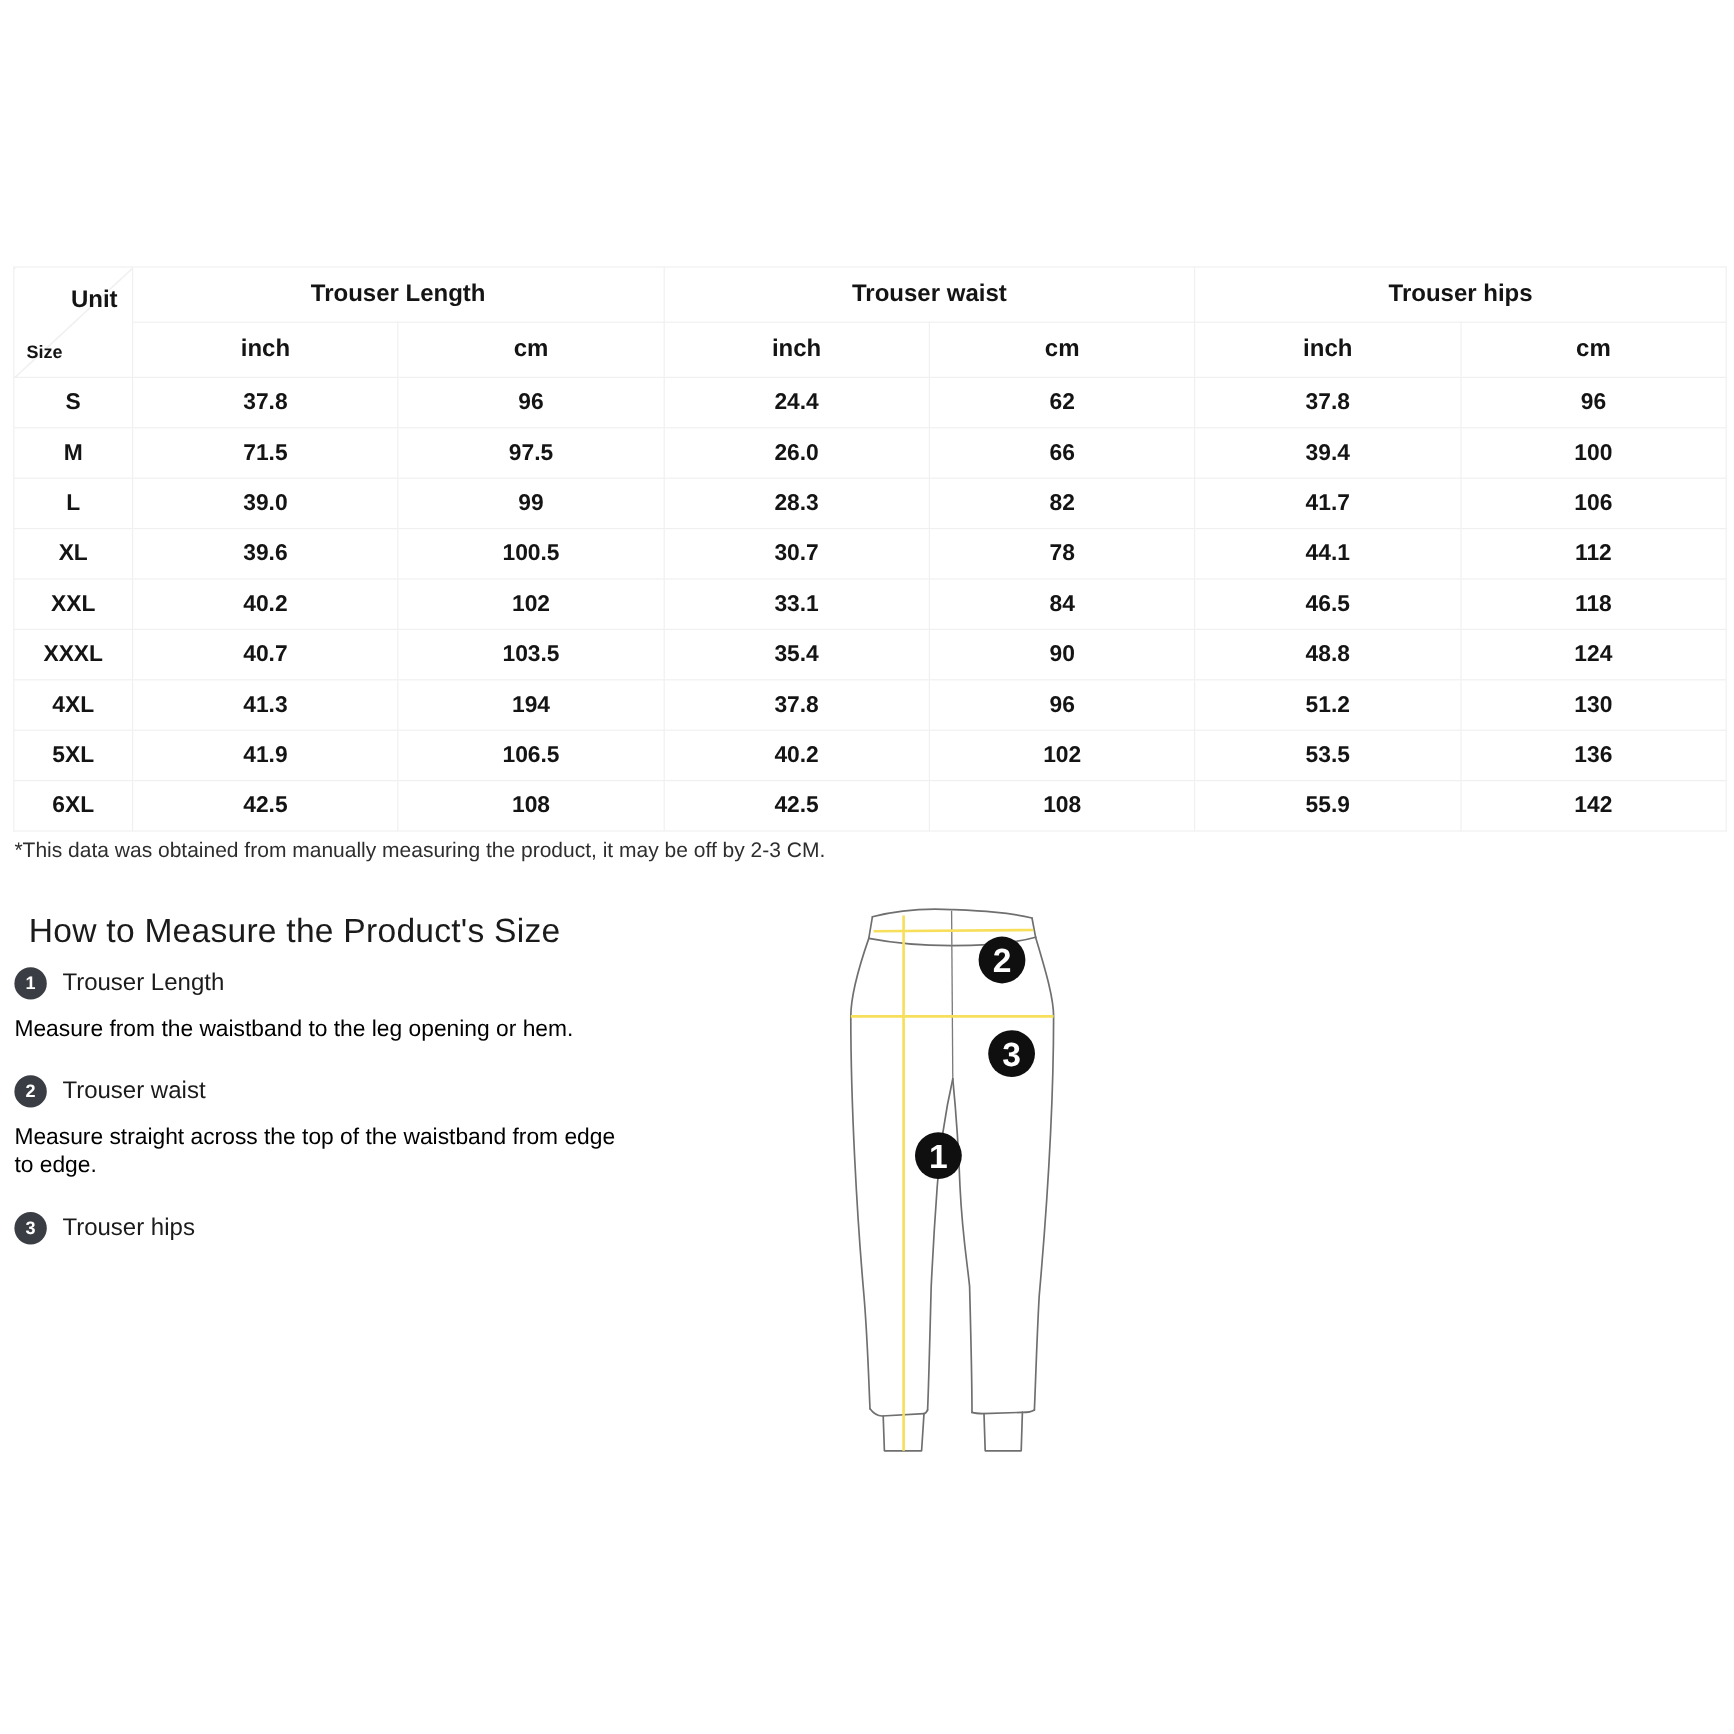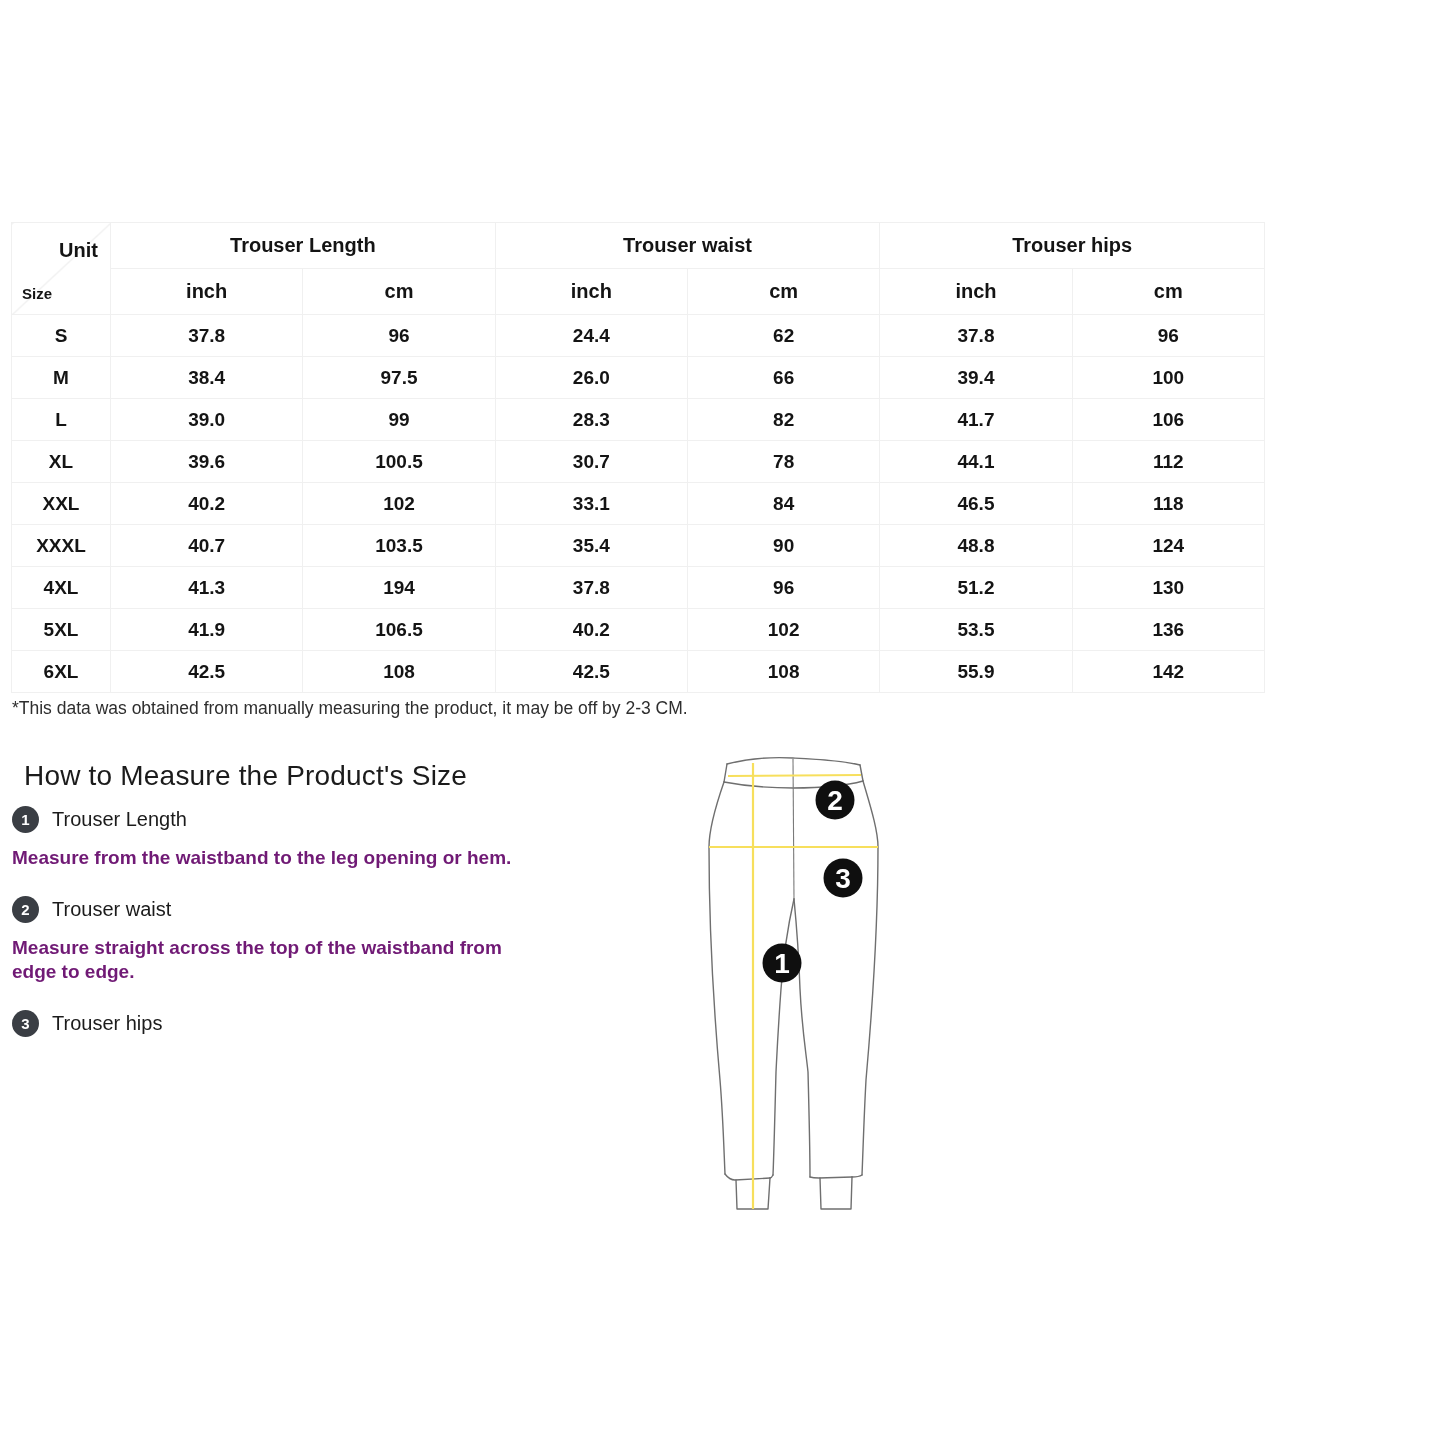--- a/index.html
+++ b/index.html
@@ -12,21 +12,21 @@
   }
   *{box-sizing:border-box;}
   html,body{margin:0;padding:0;}
   body{
     width:1445px;height:1445px;position:relative;overflow:hidden;
     background:#ffffff;color:var(--text-dark);
     font-family:"Liberation Sans","DejaVu Sans",sans-serif;
   }
   
   .size-table{
-    position:absolute;left:11px;top:222px;width:1254px;
+    position:absolute;left:11px;top:222px;width:1428px;
     border-collapse:collapse;table-layout:fixed;
   }
   .size-table th,.size-table td{
     border:1px solid var(--table-border);
     text-align:center;vertical-align:middle;
     font-weight:700;color:#141414;padding:0;
   }
   .size-table thead th{height:46px;font-size:20px;}
   .size-table tbody td{height:42px;font-size:19px;}
   td.corner{
@@ -52,21 +52,21 @@
     font-size:20px;font-weight:400;color:#1b1b1b;margin:0 0 13px 0;
   }
   .step-badge{
     flex:0 0 auto;width:27px;height:27px;border-radius:50%;
     background:var(--badge-gray);color:#ffffff;
     display:flex;align-items:center;justify-content:center;
     font-size:15px;font-weight:700;
   }
   .guide-desc{
     margin:0 0 25px 0;font-size:19px;line-height:1.29;
-    font-weight:700;color:#701a75;
+    font-weight:400;color:#000000;
   }
   
   .diagram{position:absolute;left:680px;top:750px;width:245px;height:470px;}
   .diagram .outline{stroke:var(--outline-gray);stroke-width:1.4;fill:none;
     stroke-linecap:round;stroke-linejoin:round;}
   .diagram .seam{stroke:#7a7a7a;stroke-width:1.1;fill:none;}
   .diagram .measure-line{stroke:var(--accent-yellow);stroke-width:2.2;fill:none;}
   .diagram .marker-circle{fill:var(--marker-black);}
   .diagram .marker-num{
     fill:#ffffff;font-size:28px;font-weight:700;
@@ -111,21 +111,21 @@
         <td>S</td>
         <td>37.8</td>
         <td>96</td>
         <td>24.4</td>
         <td>62</td>
         <td>37.8</td>
         <td>96</td>
       </tr>
       <tr>
         <td>M</td>
-        <td>38.4</td>
+        <td>71.5</td>
         <td>97.5</td>
         <td>26.0</td>
         <td>66</td>
         <td>39.4</td>
         <td>100</td>
       </tr>
       <tr>
         <td>L</td>
         <td>39.0</td>
         <td>99</td>

